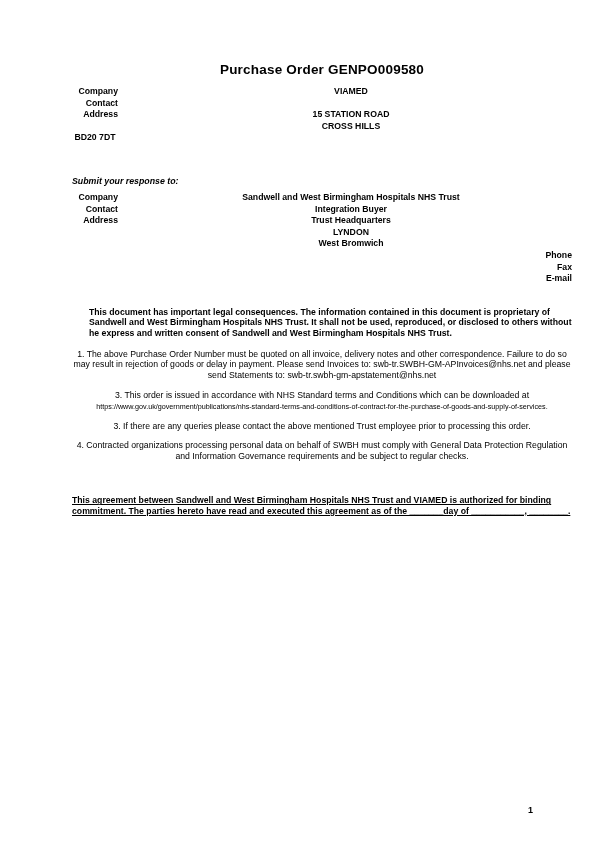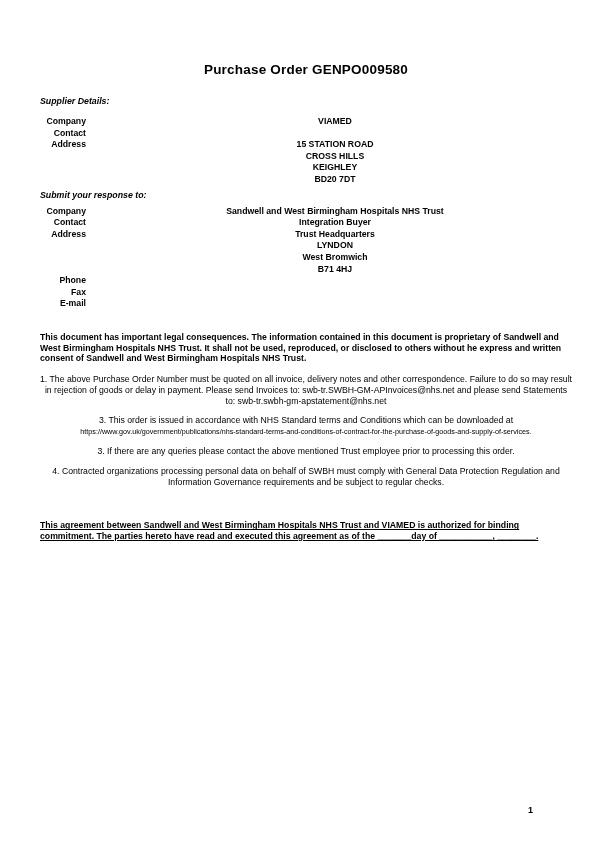--- a/index.html
+++ b/index.html
@@ -7,52 +7,53 @@
     position: relative;
     width: 612px;
     height: 857px;
     margin: 0 auto;
     background: #ffffff;
     font-family: "Liberation Sans", sans-serif;
     color: #000000;
     box-sizing: border-box;
     padding-top: 62px;
     overflow: hidden;
+    padding-left: 32px;
   }
   .doc-title {
     text-align: center;
     font-size: 13.5px;
     font-weight: bold;
     line-height: 15px;
     letter-spacing: 0.2px;
   }
   .section-heading {
     margin: 0 40px;
     font-size: 8.8px;
     font-weight: bold;
     font-style: italic;
     line-height: 11px;
   }
   .section-heading.supplier { margin-top: 19px; }
-  .section-heading.response { margin-top: 4px; }
+  .section-heading.response { margin-top: 32px; }
   .fields {
     margin: 0 40px;
     display: grid;
     grid-template-columns: 46px 1fr;
     column-gap: 12px;
     font-size: 8.7px;
     font-weight: bold;
     line-height: 11.6px;
   }
   .fields.supplier { margin-top: 9px; }
   .fields.response { margin-top: 5px; }
   .fields .lbl { text-align: right; white-space: nowrap; }
   .fields .val { text-align: center; min-height: 11.6px; }
   .legal-notice {
-    margin: 22px 40px 0 40px;
+    margin: 22px 40px 0 57px;
     font-size: 8.7px;
     font-weight: bold;
     line-height: 10.6px;
   }
   .terms { margin: 10px 40px 0 40px; }
   .term {
     font-size: 8.7px;
     font-weight: normal;
     line-height: 10.9px;
     margin: 0 0 8.5px 0;
@@ -74,52 +75,49 @@
     font-weight: bold;
   }
 </style>
 </head>
 <body>
 
 <div class="page">
 
   <div class="doc-title">Purchase Order GENPO009580</div>
 
-  <div class="section-heading supplier">Supplier Details:</div>
 
   <div class="fields supplier">
     <div class="lbl">Company</div>
     <div class="val">VIAMED</div>
     <div class="lbl">Contact</div>
     <div class="val"></div>
     <div class="lbl">Address</div>
     <div class="val">15 STATION ROAD</div>
     <div class="lbl"></div>
     <div class="val">CROSS HILLS</div>
     <div class="lbl"></div>
-    <div class="val">KEIGHLEY</div>
     <div class="lbl"></div>
     <div class="val">BD20 7DT</div>
   </div>
 
   <div class="section-heading response">Submit your response to:</div>
 
   <div class="fields response">
     <div class="lbl">Company</div>
     <div class="val">Sandwell and West Birmingham Hospitals NHS Trust</div>
     <div class="lbl">Contact</div>
     <div class="val">Integration Buyer</div>
     <div class="lbl">Address</div>
     <div class="val">Trust Headquarters</div>
     <div class="lbl"></div>
     <div class="val">LYNDON</div>
     <div class="lbl"></div>
     <div class="val">West Bromwich</div>
     <div class="lbl"></div>
-    <div class="val">B71 4HJ</div>
     <div class="lbl">Phone</div>
     <div class="val"></div>
     <div class="lbl">Fax</div>
     <div class="val"></div>
     <div class="lbl">E-mail</div>
   </div>
 
   <div class="legal-notice">This document has important legal consequences. The information contained in this document is proprietary of Sandwell and West Birmingham Hospitals NHS Trust.  It shall not be used, reproduced, or disclosed to others without he express and written consent of Sandwell and West Birmingham Hospitals NHS Trust.</div>
 
   <div class="terms">

